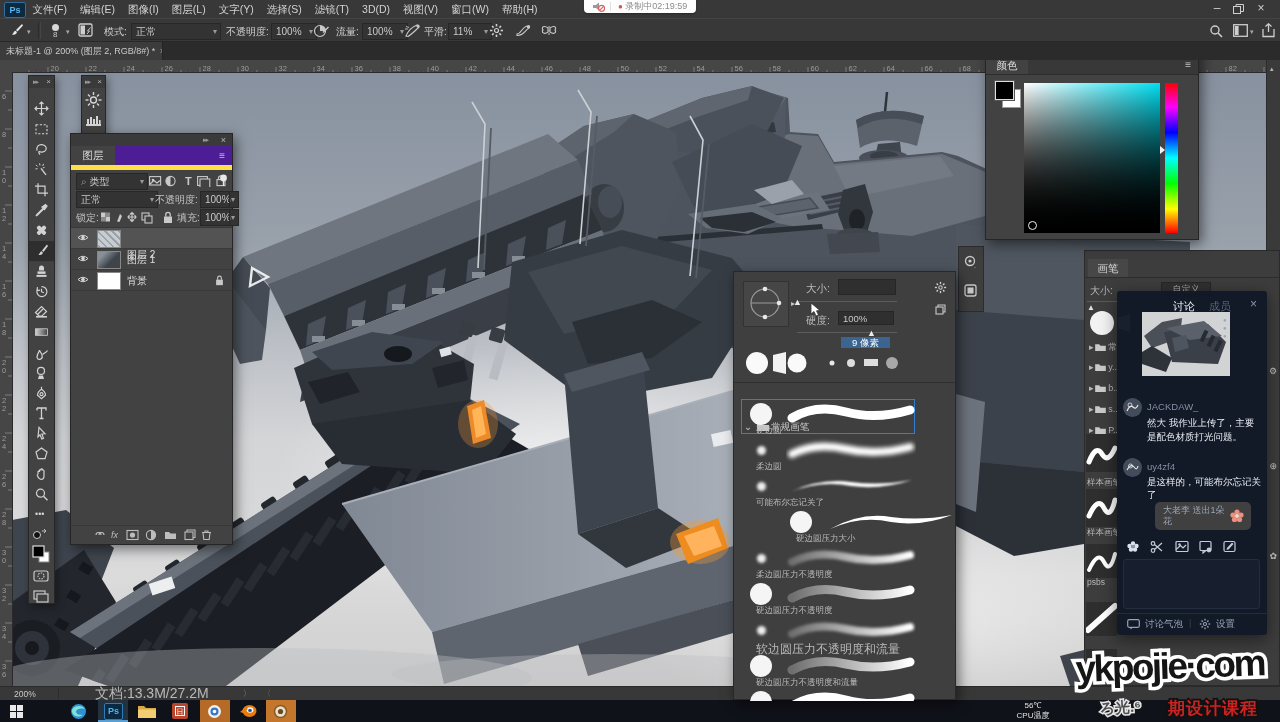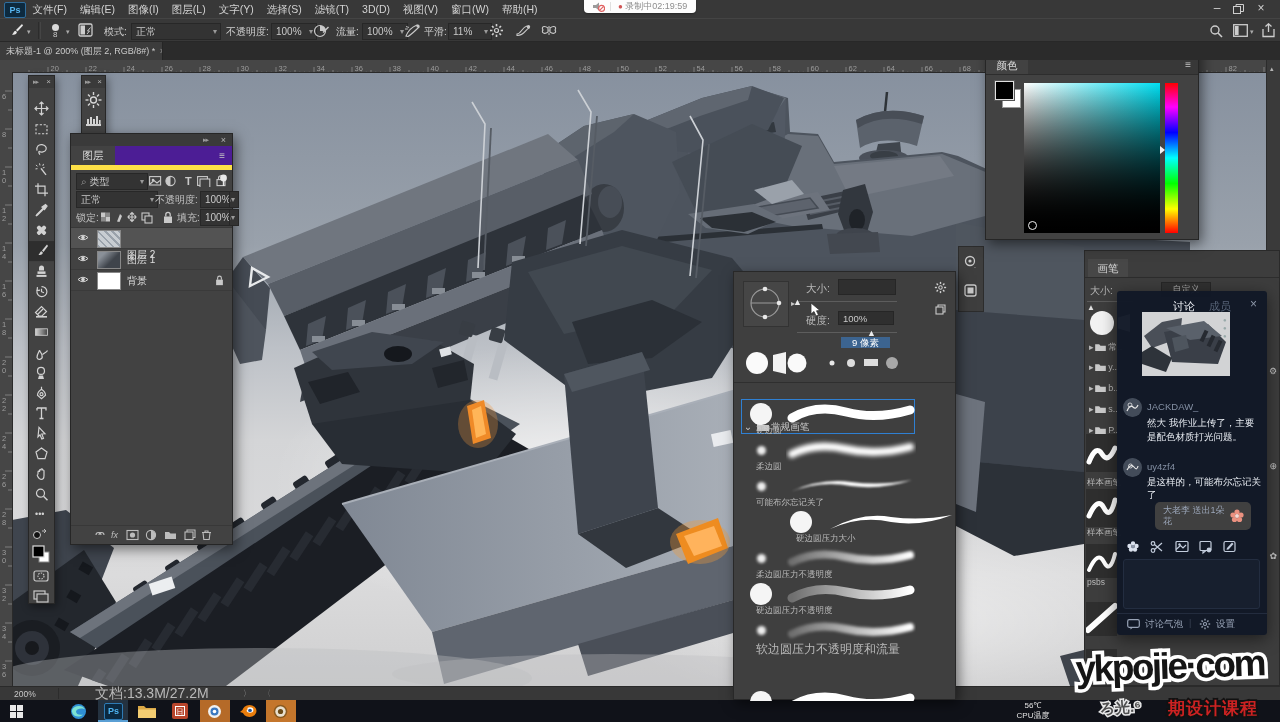--- a/index.html
+++ b/index.html
@@ -1047,20 +1047,33 @@
             <defs>
               <linearGradient id="f6" x1="0" y1="0" x2="1" y2="0">
                 <stop offset="0" stop-color="#fff" stop-opacity="0.25"></stop>
                 <stop offset="1" stop-color="#fff"></stop>
               </linearGradient>
             </defs>
             <path d="M6 18 Q30 6 60 13 T124 11" stroke="url(#f6)" stroke-width="8" fill="none" stroke-linecap="round" style="filter:blur(1.8px)"></path>
           </svg>
           <div style="position:absolute;left:22px;top:26px;color:#b9b9b9;font-size:12px;">软边圆压力不透明度和流量</div>
         </div>
+        <div style="position:absolute;left:0;top:252px;width:100%;height:36px;">
+          <div style="position:absolute;left:16px;top:4px;width:22px;height:22px;border-radius:50%;background:#f5f5f5;"></div>
+          <svg style="position:absolute;left:52px;top:1px;" width="130" height="28" viewBox="0 0 130 28">
+            <defs>
+              <linearGradient id="f7" x1="0" y1="0" x2="1" y2="0">
+                <stop offset="0" stop-color="#fff" stop-opacity="0.25"></stop>
+                <stop offset="1" stop-color="#fff"></stop>
+              </linearGradient>
+            </defs>
+            <path d="M6 18 Q30 5 60 12 T124 10" stroke="url(#f7)" stroke-width="9" fill="none" stroke-linecap="round"></path>
+          </svg>
+          <div style="position:absolute;left:22px;top:26px;color:#b9b9b9;font-size:8.5px;">硬边圆压力不透明度和流量</div>
+        </div>
         <div style="position:absolute;left:0;top:288px;width:100%;height:36px;">
           <div style="position:absolute;left:16px;top:4px;width:22px;height:22px;border-radius:50%;background:#f5f5f5;"></div>
           <svg style="position:absolute;left:52px;top:1px;" width="130" height="28" viewBox="0 0 130 28">
             <path d="M6 18 Q30 4 60 12 T124 10" stroke="#fff" stroke-width="9" fill="none" stroke-linecap="round"></path>
           </svg>
         </div>
       </div>
   </div>
 
   <div class="abs" id="chat" style="z-index:7;left:1117px;top:291px;width:150px;height:344px;background:rgba(17,24,38,0.97);border-radius:3px;box-shadow:0 4px 16px rgba(0,0,0,.5);">

